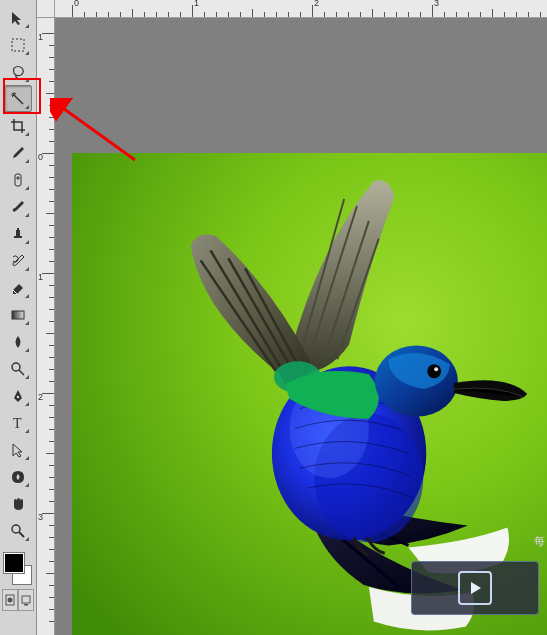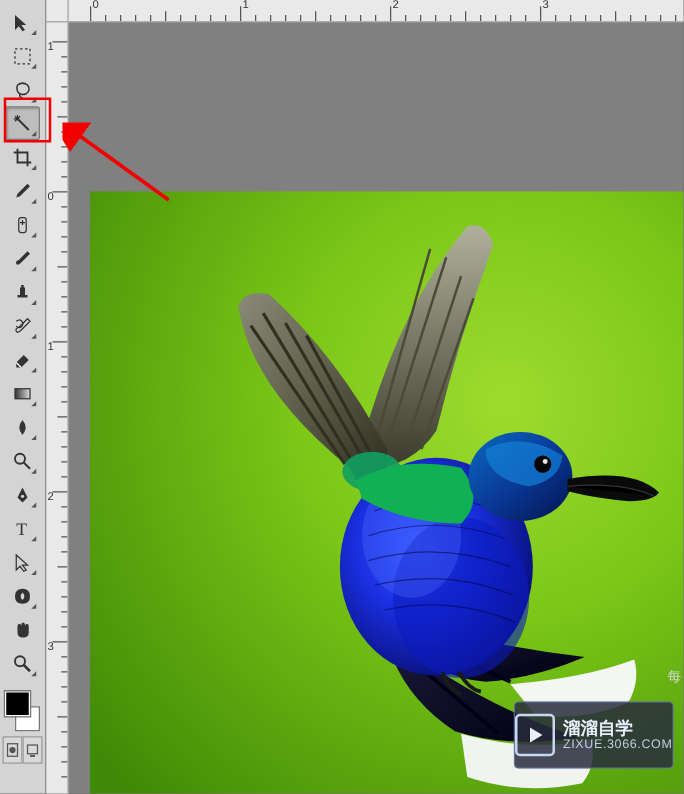--- a/index.html
+++ b/index.html
@@ -526,17 +526,13 @@
 </svg>
 
 <div class="side-label">每</div>
 
 <div class="watermark">
   <div class="wm-icon">
     <svg width="14" height="14">
         <path d="M3 1 L13 7 L3 13 Z" fill="#e8effa"></path>
       </svg>
   </div>
-  <div class="wm-text">
-    <span class="wm-top">溜溜自学</span>
-    <span class="wm-bot">ZIXUE.3066.COM</span>
-  </div>
 </div>
 
 </body></html>

